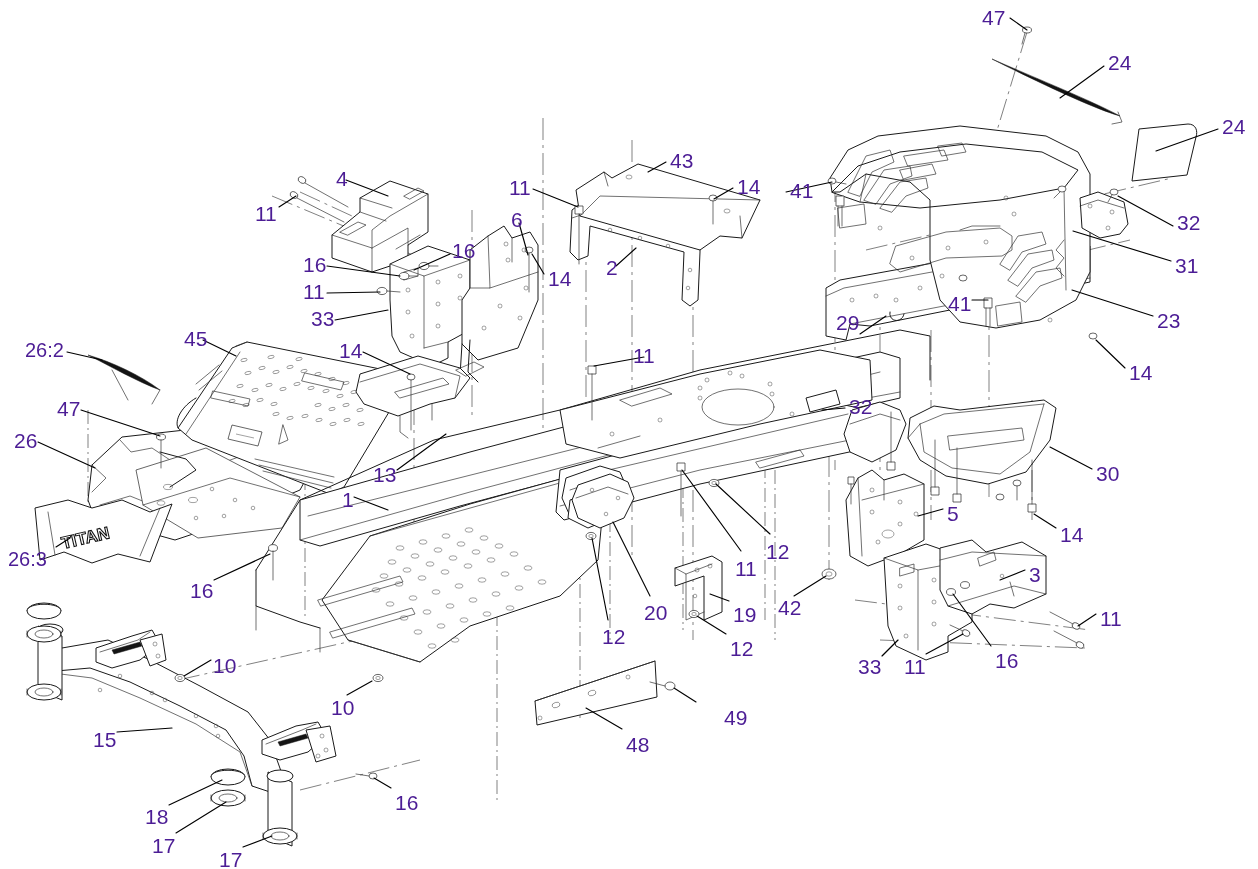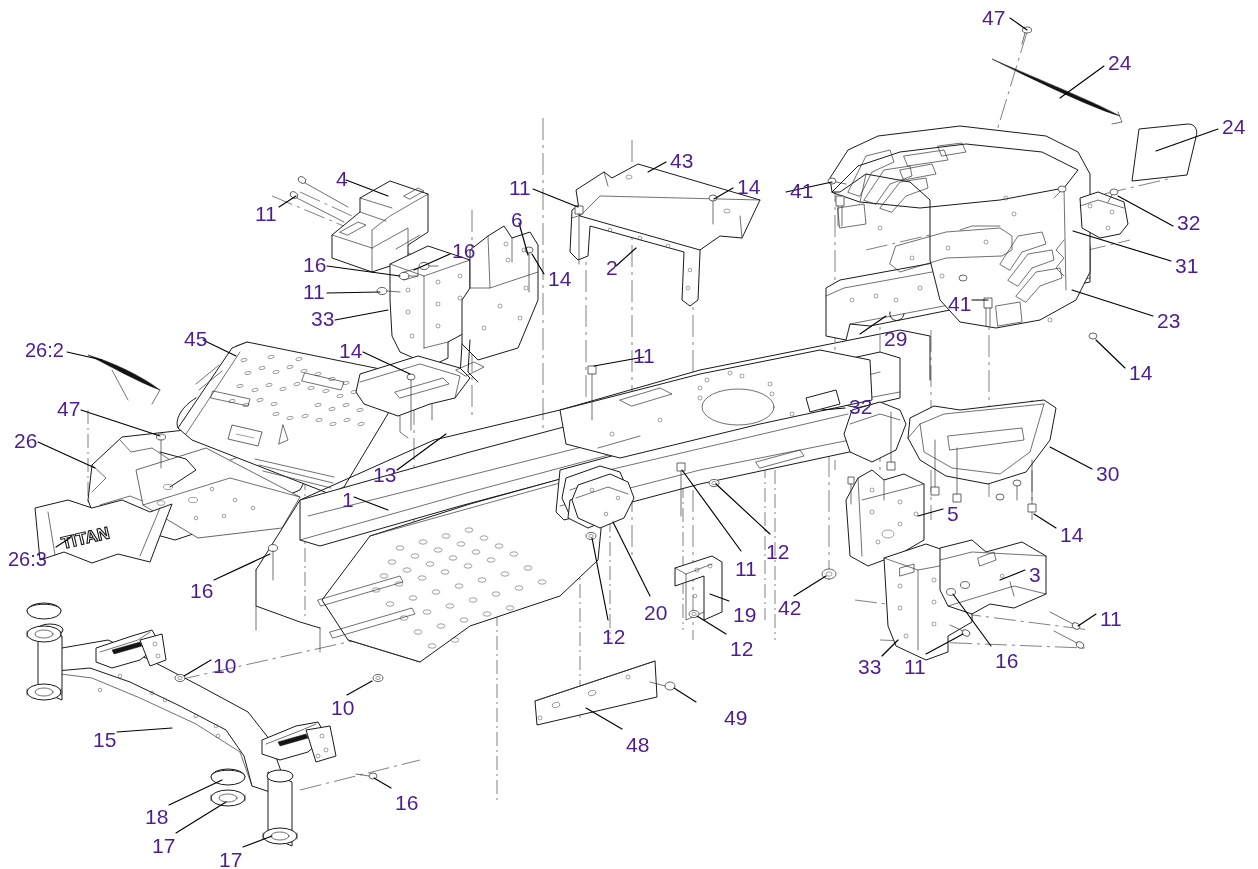--- a/index.html
+++ b/index.html
@@ -854,21 +854,21 @@
       <div class="callout" style="left: 1177px; top: 212px;">32</div>
       <div class="callout" style="left: 452px; top: 240px;">16</div>
       <div class="callout" style="left: 303px; top: 254px;">16</div>
       <div class="callout" style="left: 1175px; top: 255px;">31</div>
       <div class="callout" style="left: 548px; top: 268px;">14</div>
       <div class="callout" style="left: 606px; top: 257px;">2</div>
       <div class="callout" style="left: 303px; top: 281px;">11</div>
       <div class="callout" style="left: 1157px; top: 310px;">23</div>
       <div class="callout" style="left: 948px; top: 293px;">41</div>
       <div class="callout" style="left: 311px; top: 308px;">33</div>
-      <div class="callout" style="left: 836px; top: 328px; margin-left: 48px;">29</div>
+      <div class="callout" style="left: 836px; top: 312px;">29</div>
       <div class="callout small" style="left: 25px; top: 340px;">26:2</div>
       <div class="callout" style="left: 184px; top: 328px;">45</div>
       <div class="callout" style="left: 339px; top: 340px;">14</div>
       <div class="callout" style="left: 633px; top: 345px;">11</div>
       <div class="callout" style="left: 1129px; top: 362px;">14</div>
       <div class="callout" style="left: 57px; top: 398px;">47</div>
       <div class="callout" style="left: 849px; top: 396px;">32</div>
       <div class="callout" style="left: 14px; top: 430px;">26</div>
       <div class="callout" style="left: 373px; top: 464px;">13</div>
       <div class="callout" style="left: 1096px; top: 463px; text-align: center;">30</div>

